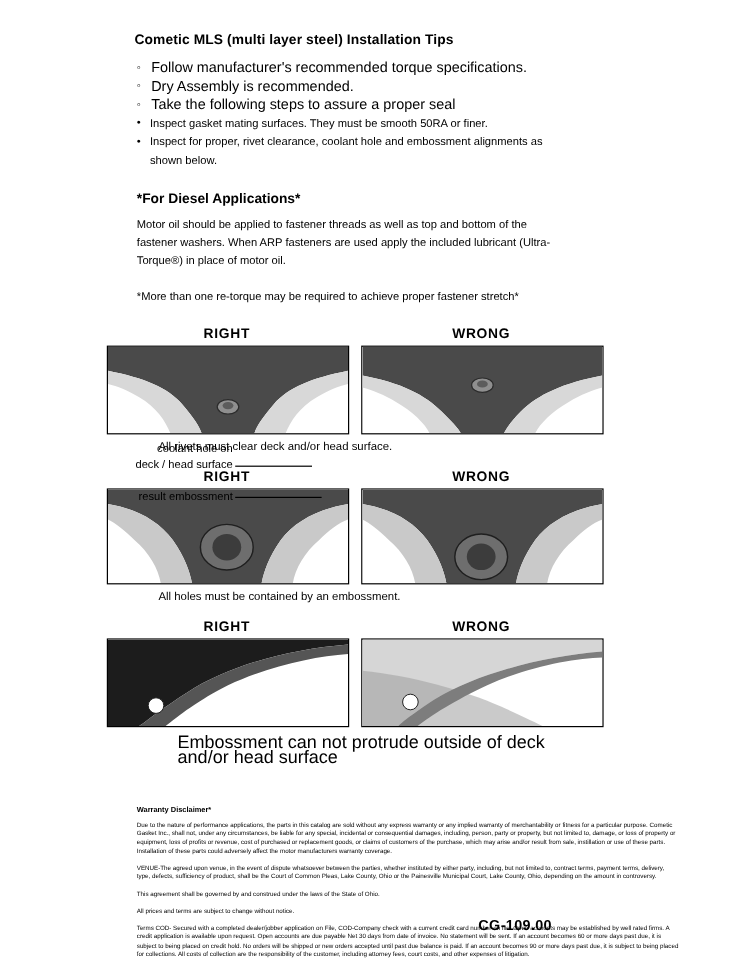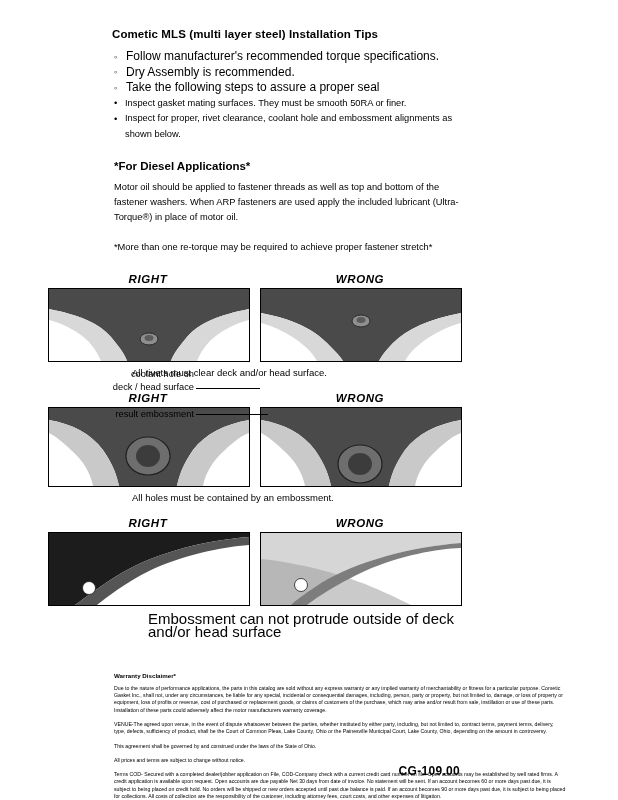--- a/index.html
+++ b/index.html
@@ -83,23 +83,22 @@
   }
 
   
   .figures {
     margin: 18px 0 0 0;
     position: relative;
   }
   .fig-row {
     display: flex;
     gap: 12px;
-    justify-content: flex-end;
+    justify-content: center;
     margin-left: 30px;
-    font-style: italic;
   }
   .fig-col {
     width: 200px;
   }
   .fig-label {
     text-align: center;
     font-size: 11.5px;
     font-weight: bold;
     letter-spacing: 0.6px;
     margin-bottom: 3px;

